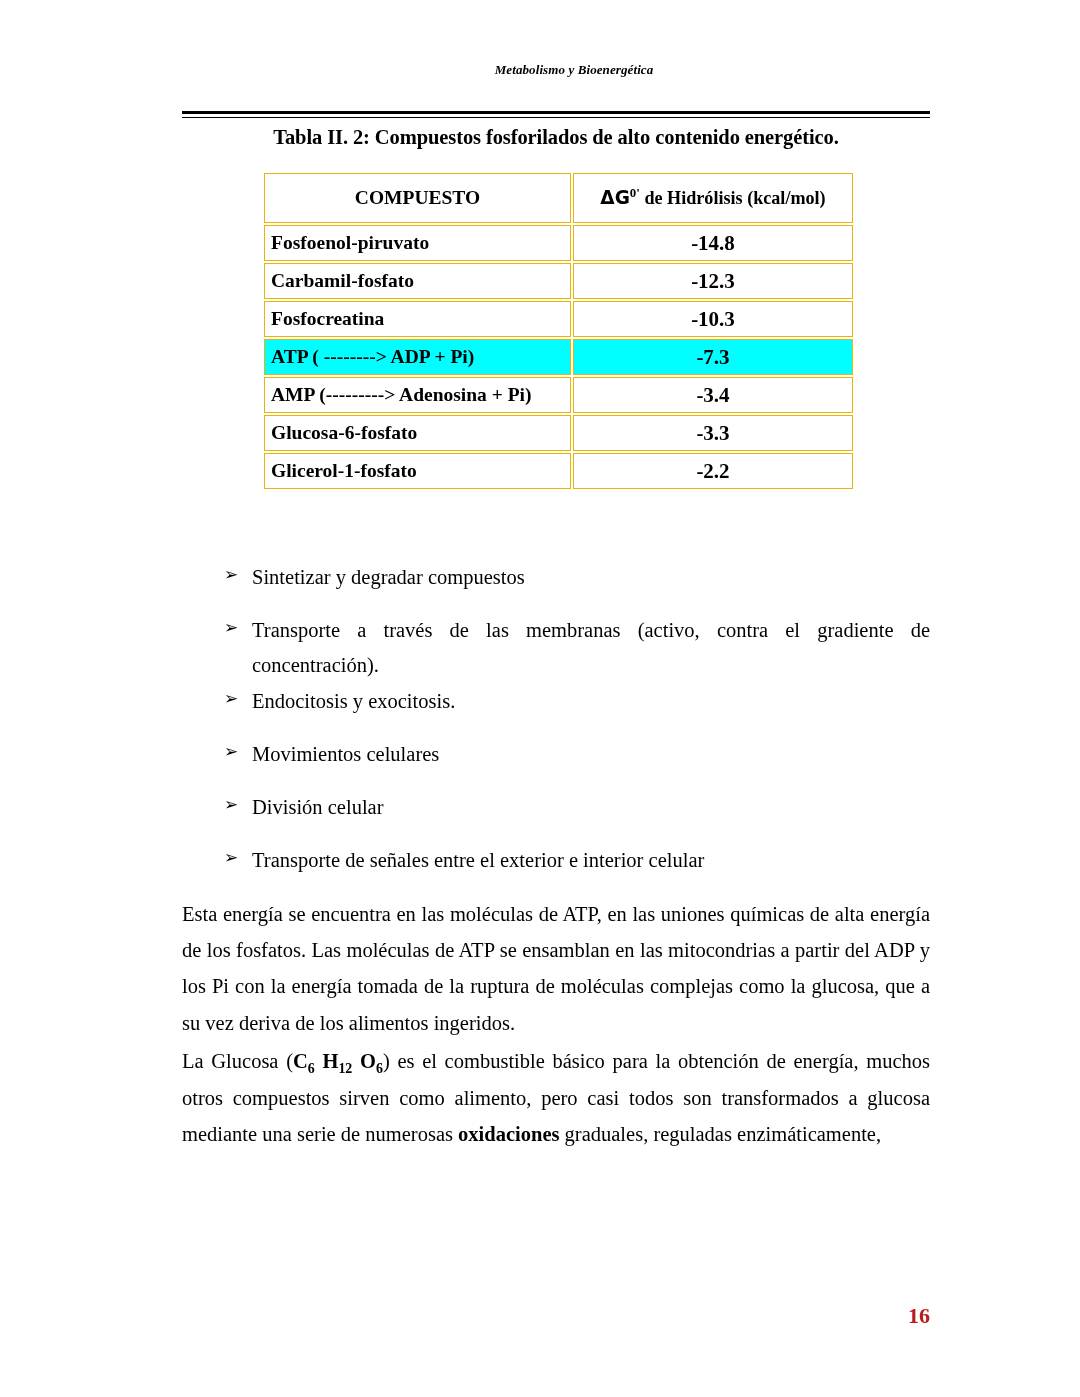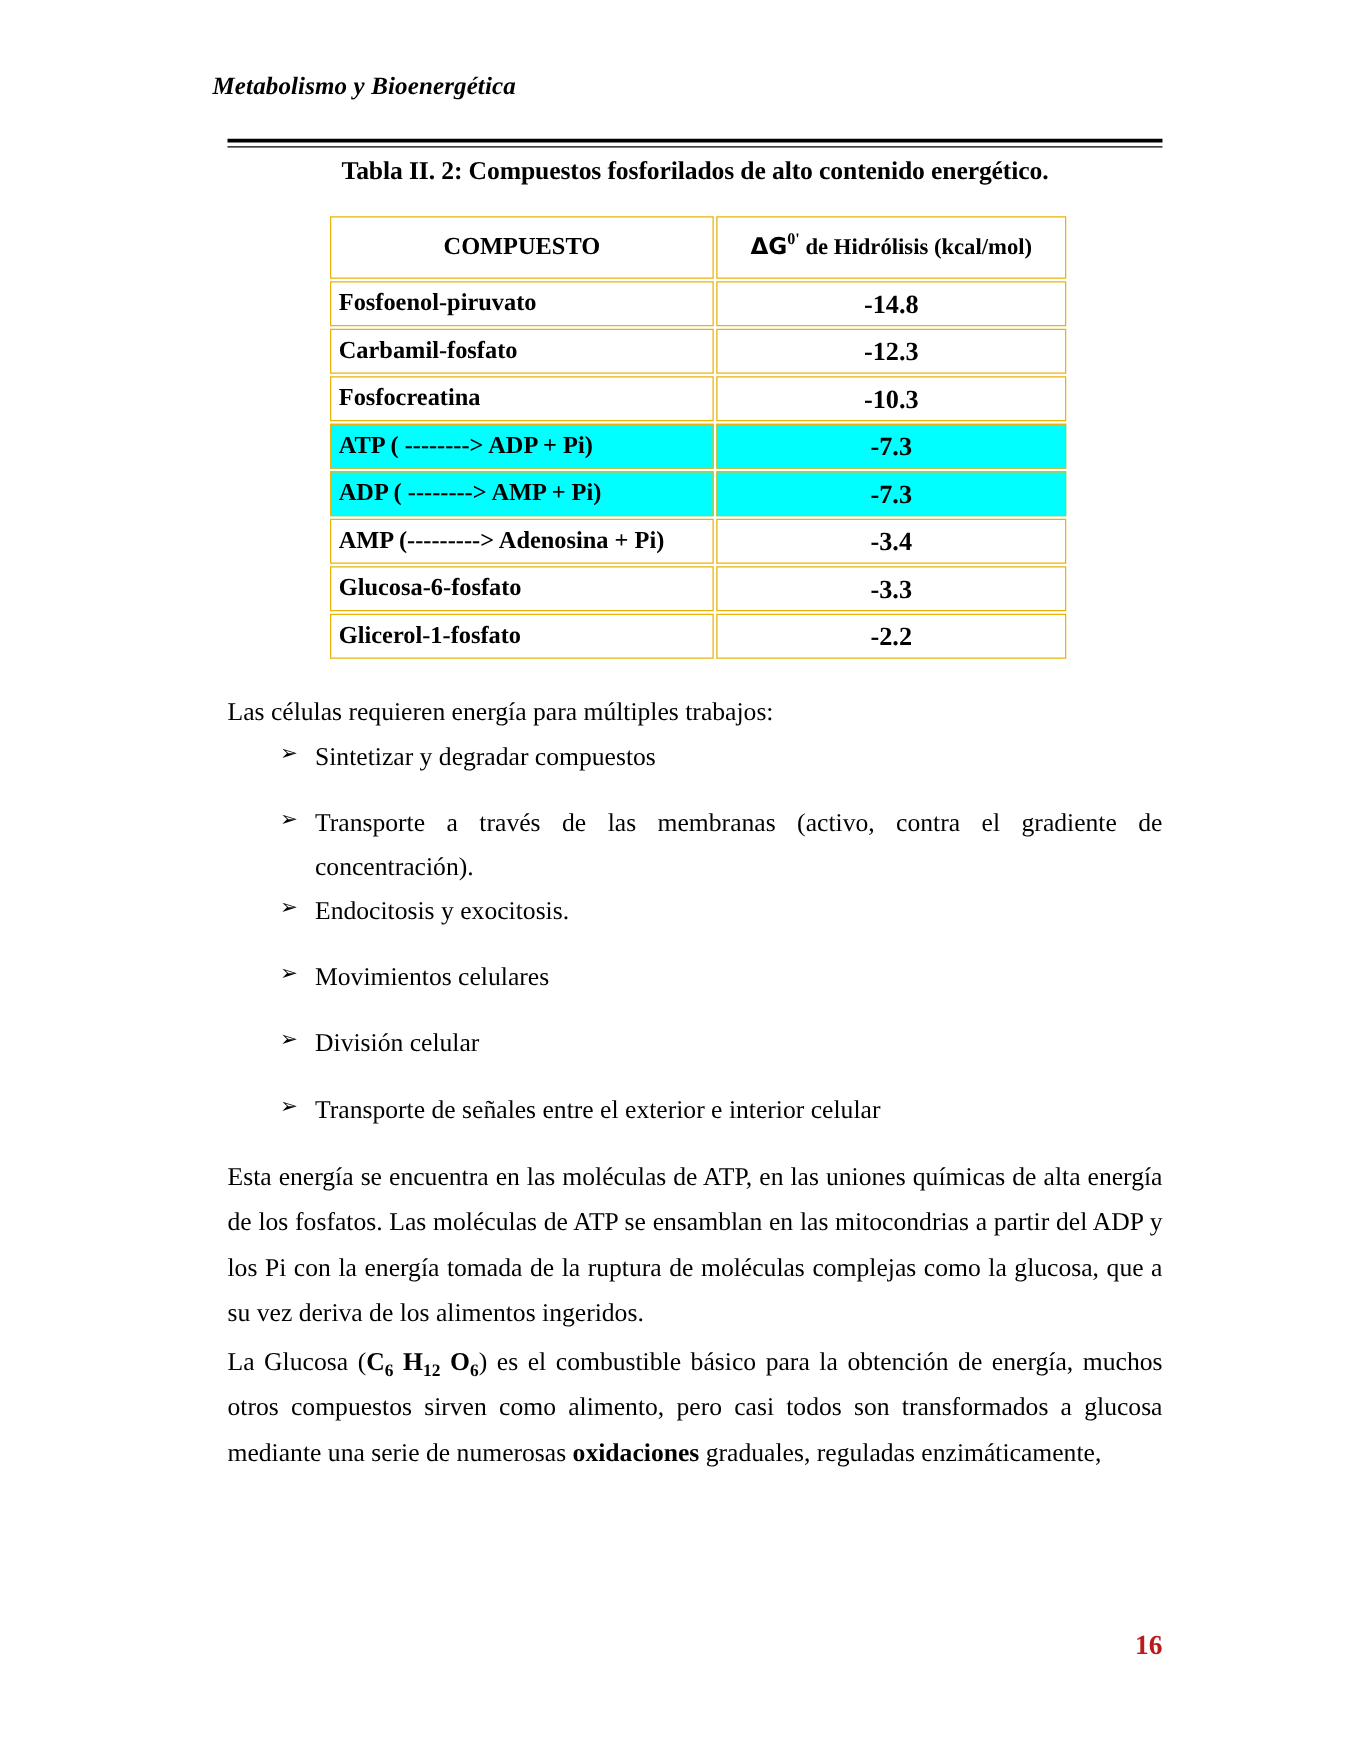--- a/index.html
+++ b/index.html
@@ -13,27 +13,27 @@
     height: 1397px;
     position: relative;
     font-family: "Liberation Serif", "DejaVu Serif", serif;
     color: #000000;
     overflow: hidden;
   }
 
   
   .page-header {
     position: absolute;
-    left: 170px;
+    left: 200px;
     top: 58px;
     width: 748px;
-    text-align: left;
+    text-align: center;
     font-style: italic;
     font-weight: bold;
-    font-size: 20px;
+    font-size: 13px;
     line-height: 23px;
     letter-spacing: 0.1px;
   }
   .page-header .line2 { display: block; }
 
   .header-rule {
     position: absolute;
     left: 182px;
     top: 111px;
     width: 748px;
@@ -202,42 +202,37 @@
           <td class="value">-12.3</td>
         </tr>
         <tr>
           <td class="name">Fosfocreatina</td>
           <td class="value">-10.3</td>
         </tr>
         <tr class="hl">
           <td class="name" style="background: rgb(0, 255, 255);">ATP ( --------&gt; ADP + Pi)</td>
           <td class="value" style="background: rgb(0, 255, 255);">-7.3</td>
         </tr>
-        <tr class="hl">
-          <td class="name" style="background: rgb(0, 255, 255);">ADP ( --------&gt; AMP + Pi)</td>
-          <td class="value" style="background: rgb(0, 255, 255);">-7.3</td>
-        </tr>
         <tr>
           <td class="name">AMP (---------&gt; Adenosina + Pi)</td>
           <td class="value">-3.4</td>
         </tr>
         <tr>
           <td class="name">Glucosa-6-fosfato</td>
           <td class="value">-3.3</td>
         </tr>
         <tr>
           <td class="name">Glicerol-1-fosfato</td>
           <td class="value">-2.2</td>
         </tr>
       </tbody>
   </table>
 </div>
 
 <div class="content">
-  <p class="intro">Las células requieren energía para múltiples trabajos:</p>
 
   <ul class="bullets">
       <li><span class="marker">➢</span><span class="txt">Sintetizar y degradar compuestos</span></li>
       <li><span class="marker">➢</span><span class="txt">Transporte a través de las membranas (activo, contra el gradiente de concentración).</span></li>
       <li><span class="marker">➢</span><span class="txt">Endocitosis y exocitosis.</span></li>
       <li><span class="marker">➢</span><span class="txt">Movimientos celulares</span></li>
       <li><span class="marker">➢</span><span class="txt">División celular</span></li>
       <li><span class="marker">➢</span><span class="txt">Transporte de señales entre el exterior e interior celular</span></li>
     </ul>
 

